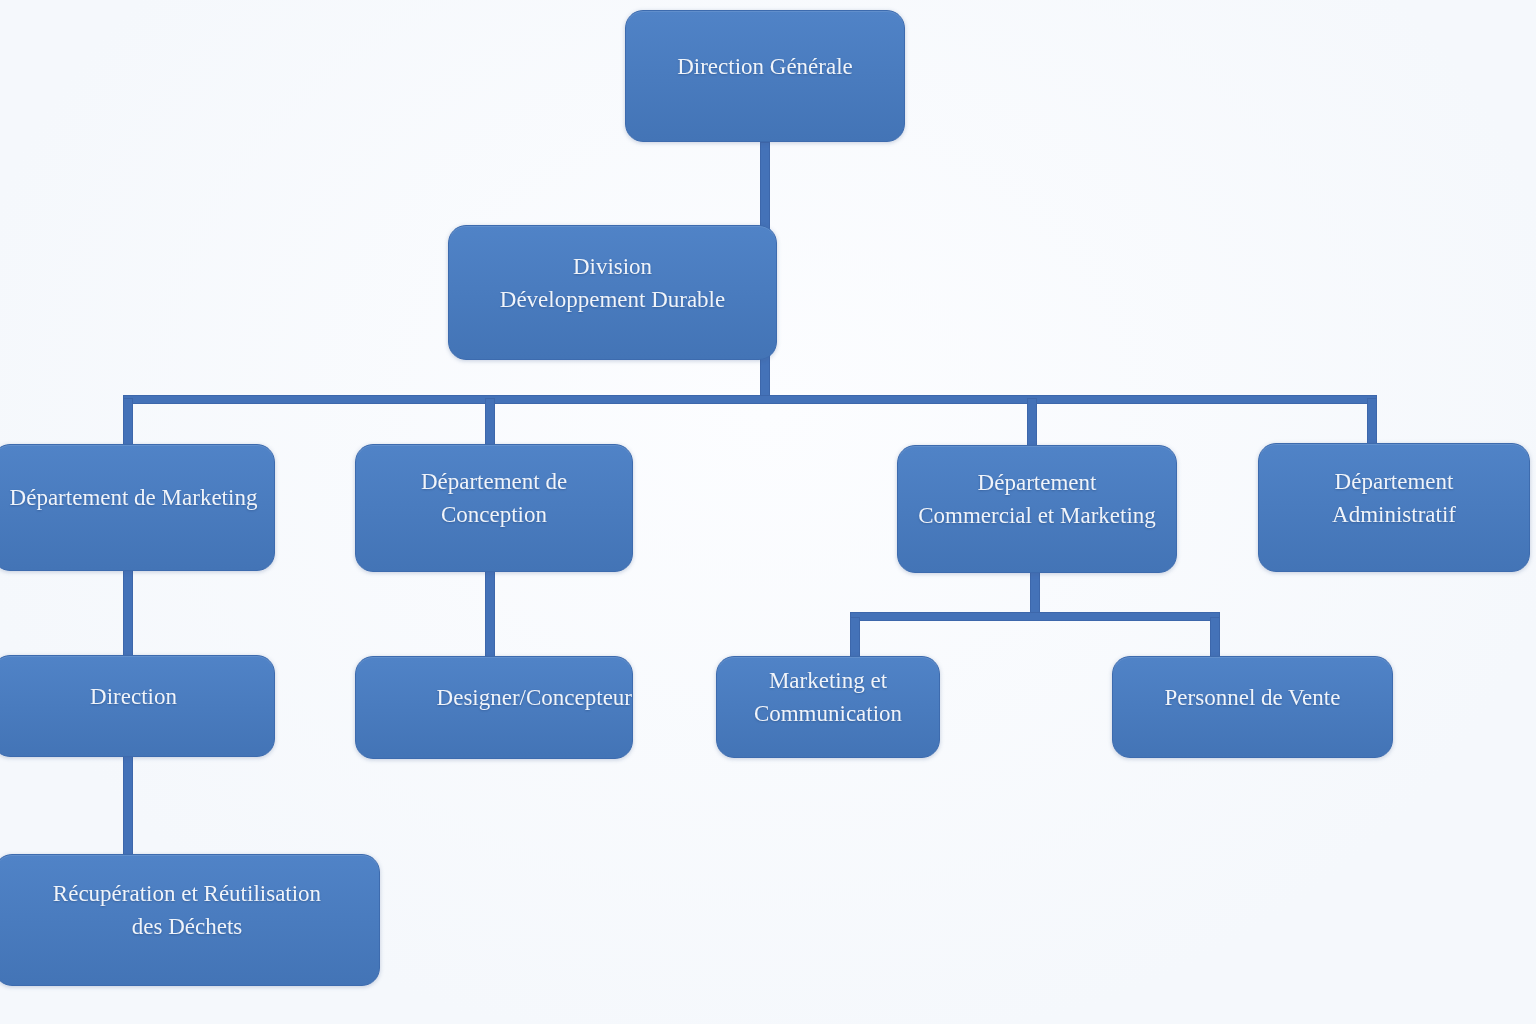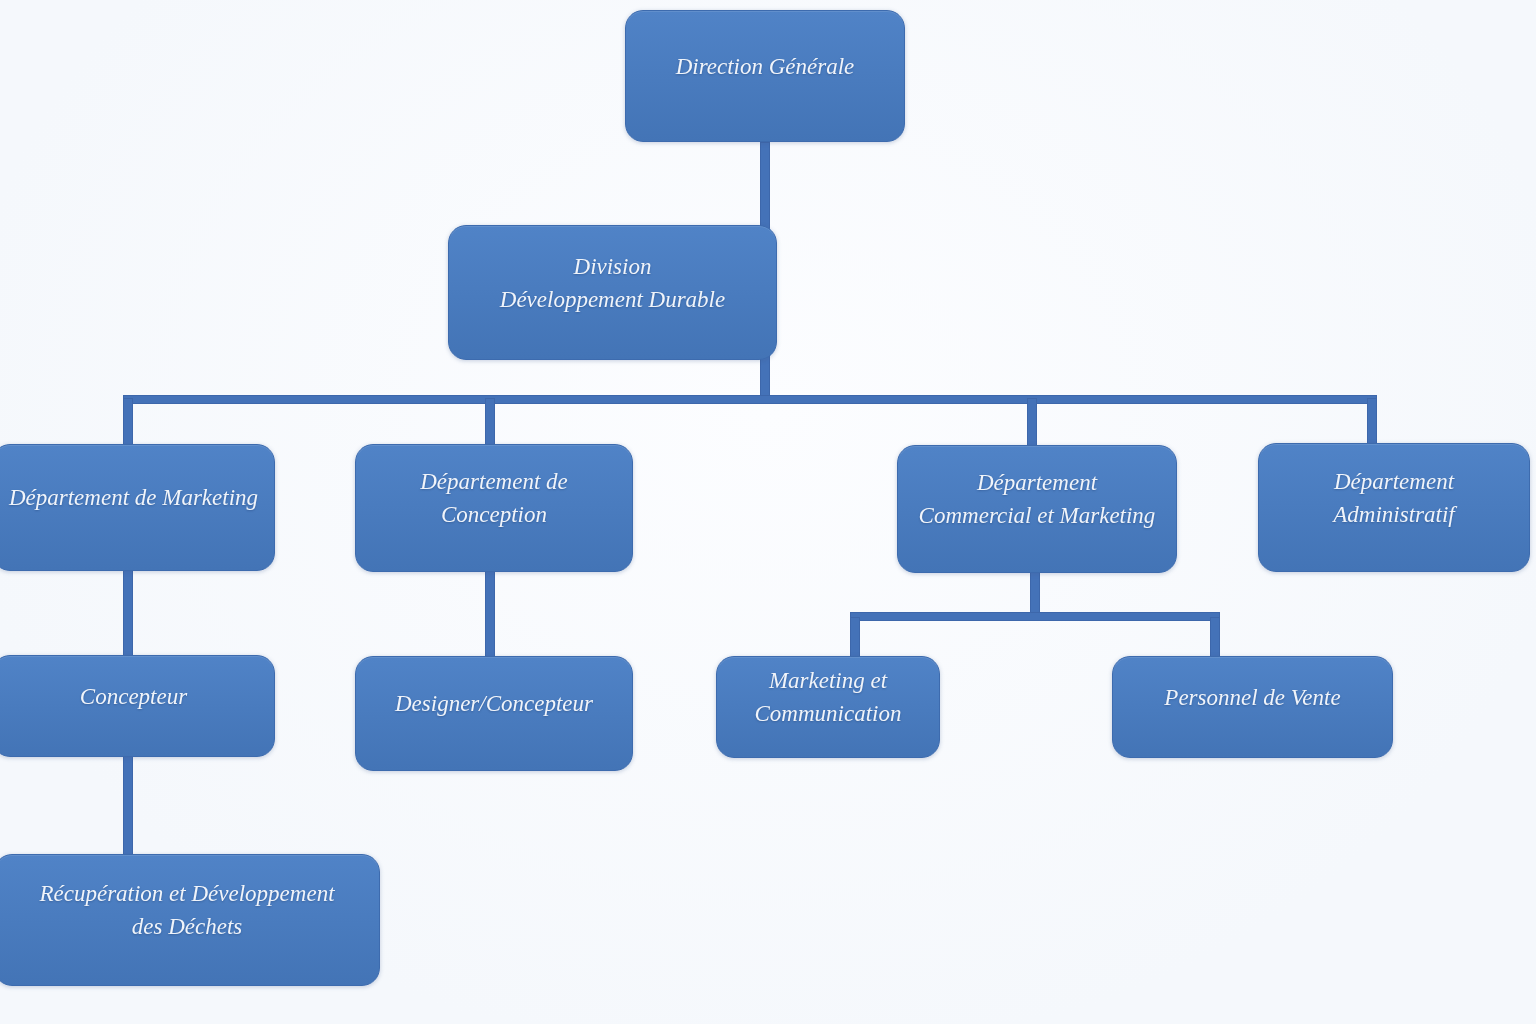--- a/index.html
+++ b/index.html
@@ -6,21 +6,20 @@
     margin: 0;
     padding: 0;
     font-family: "Liberation Serif", serif;
   }
   .canvas {
     position: relative;
     width: 1536px;
     height: 1024px;
     overflow: hidden;
     background: radial-gradient(ellipse at 50% 40%, var(--bg-light, #fcfdff) 0%, var(--bg, #f5f8fc) 75%);
-    font-style: italic;
   }
   .connector {
     position: absolute;
     background: var(--line, #4472b8);
     box-shadow: inset 0 0 0 1px rgba(40, 70, 130, 0.25);
   }
   .node {
     position: absolute;
     box-sizing: border-box;
     border-radius: 18px;
@@ -76,29 +75,29 @@
     </div>
     <div class="node" style="left: 897px; top: 445px; width: 280px; height: 128px;">
       <div class="node-label">Département
 Commercial et Marketing</div>
     </div>
     <div class="node" style="left: 1258px; top: 443px; width: 272px; height: 129px;">
       <div class="node-label">Département
 Administratif</div>
     </div>
     <div class="node" style="left: -8px; top: 655px; width: 283px; height: 102px;">
-      <div class="node-label">Concepteur</div>
+      <div class="node-label">Direction</div>
     </div>
-    <div class="node" style="left: 355px; top: 656px; width: 278px; height: 115px;">
+    <div class="node" style="left: 355px; top: 656px; width: 278px; height: 103px; justify-content: flex-end;">
       <div class="node-label">Designer/Concepteur</div>
     </div>
     <div class="node" style="left: 716px; top: 656px; width: 224px; height: 102px;">
       <div class="node-label">Marketing et
 Communication</div>
     </div>
     <div class="node" style="left: 1076px; top: 656px; width: 281px; height: 102px; margin-left: 36px;">
       <div class="node-label">Personnel de Vente</div>
     </div>
     <div class="node" style="left: -6px; top: 854px; width: 386px; height: 132px;">
-      <div class="node-label">Récupération et Développement
+      <div class="node-label">Récupération et Réutilisation
 des Déchets</div>
     </div>
   </div>
 
 </body></html>

